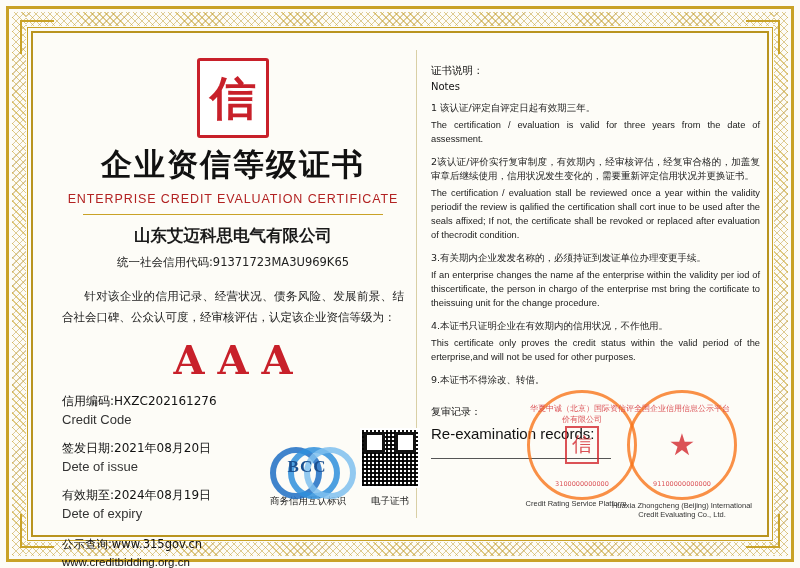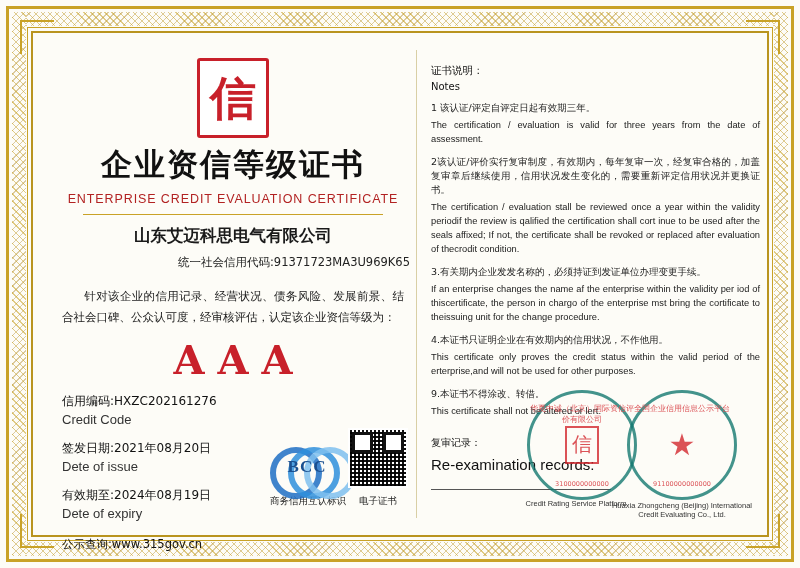--- a/index.html
+++ b/index.html
@@ -142,21 +142,21 @@
   }
   .company {
     text-align: center;
     font-size: 16.5px;
     color: #1a1a1a;
     font-weight: bold;
     font-family: "DejaVu Sans", sans-serif;
     margin-top: 4px;
   }
   .credit-code-line {
-    text-align: right;
+    text-align: center;
     font-size: 11.5px;
     color: #222;
     margin-top: 8px;
     font-family: "DejaVu Sans", sans-serif;
   }
   .body-text {
     margin: 16px 6px 0 6px;
     font-size: 11.5px;
     line-height: 21px;
     color: #1a1a1a;
@@ -209,21 +209,21 @@
   }
 
   
   .badges {
     position: absolute;
     left: 230px;
     bottom: 20px;
     width: 160px;
     display: flex;
     align-items: flex-end;
-    gap: 2px;
+    gap: 14px;
   }
   .bcc {
     text-align: center;
   }
   .bcc-mark {
     width: 74px;
     height: 44px;
     position: relative;
   }
   .bcc-mark .ring {
@@ -324,21 +324,21 @@
     width: 180px;
     border-bottom: 1px solid #555;
     height: 10px;
     vertical-align: bottom;
   }
 
   
   .stamp {
     position: absolute;
     border-radius: 50%;
-    border: 3px solid #0f766e;
+    border: 3px solid #f97316;
     opacity: 0.78;
   }
   .stamp .arc-top, .stamp .arc-bottom {
     position: absolute;
     left: 0; right: 0;
     text-align: center;
     color: #d2232a;
     font-size: 8px;
     font-family: "DejaVu Sans", sans-serif;
   }
@@ -426,20 +426,21 @@
           <div class="en">Dete of issue</div>
         </div>
         <div class="field">
           <div class="v">有效期至:2024年08月19日</div>
           <div class="en">Dete of expiry</div>
         </div>
       </div>
 
       <div class="query-block">
         <div>公示查询:www.315gov.cn</div>
+        <div class="url">www.creditbidding.org.cn</div>
       </div>
 
       <div class="badges">
         <div class="bcc">
           <div class="bcc-mark">
             <div class="ring r1"></div>
             <div class="ring r2"></div>
             <div class="ring r3"></div>
             <div class="word">BCC</div>
           </div>
@@ -460,34 +461,33 @@
       <div class="notes-head">
         <div>证书说明：</div>
         <div class="en">Notes</div>
       </div>
 
       <div class="note">
         <div class="cn">1 该认证/评定自评定日起有效期三年。</div>
         <div class="en">The certification / evaluation is valid for three years from the date of assessment.</div>
       </div>
       <div class="note">
-        <div class="cn">2该认证/评价实行复审制度，有效期内，每年复审一次，经复审合格的，加盖复审章后继续使用，信用状况发生变化的，需要重新评定信用状况并更换证书。</div>
+        <div class="cn">2该认证/评价实行复审制度，有效期内，经审核评估，经复审合格的，加盖复审章后继续使用，信用状况发生变化的，需要重新评定信用状况并更换证书。</div>
         <div class="en">The certification / evaluation stall be reviewed once a year within the validity periodif the review is qalified the certification shall cort inue to be used after the seals affixed; If not, the certificate shall be revoked or replaced after evaluation of thecrodit condition.</div>
       </div>
       <div class="note">
         <div class="cn">3.有关期内企业发发名称的，必须持证到发证单位办理变更手续。</div>
         <div class="en">If an enterprise changes the name af the enterprise within the validity per iod of thiscertificate, the person in chargo of the enterprise mst bring the cortificate to theissuing unit for the change procedure.</div>
       </div>
       <div class="note">
         <div class="cn">4.本证书只证明企业在有效期内的信用状况，不作他用。</div>
         <div class="en">This certificate only proves the credit status within the valid period of the erterprise,and will not be used for other purposes.</div>
       </div>
       <div class="note">
         <div class="cn">9.本证书不得涂改、转借。</div>
-        <div class="en">This certificate shall not be altered or lert.</div>
       </div>
 
       <div class="reexam">
         <div>复审记录：</div>
         <div class="en">
           <span>Re-examination records:</span><span class="line"></span>
         </div>
       </div>
 
       <div class="stamp" id="stamp-left">

